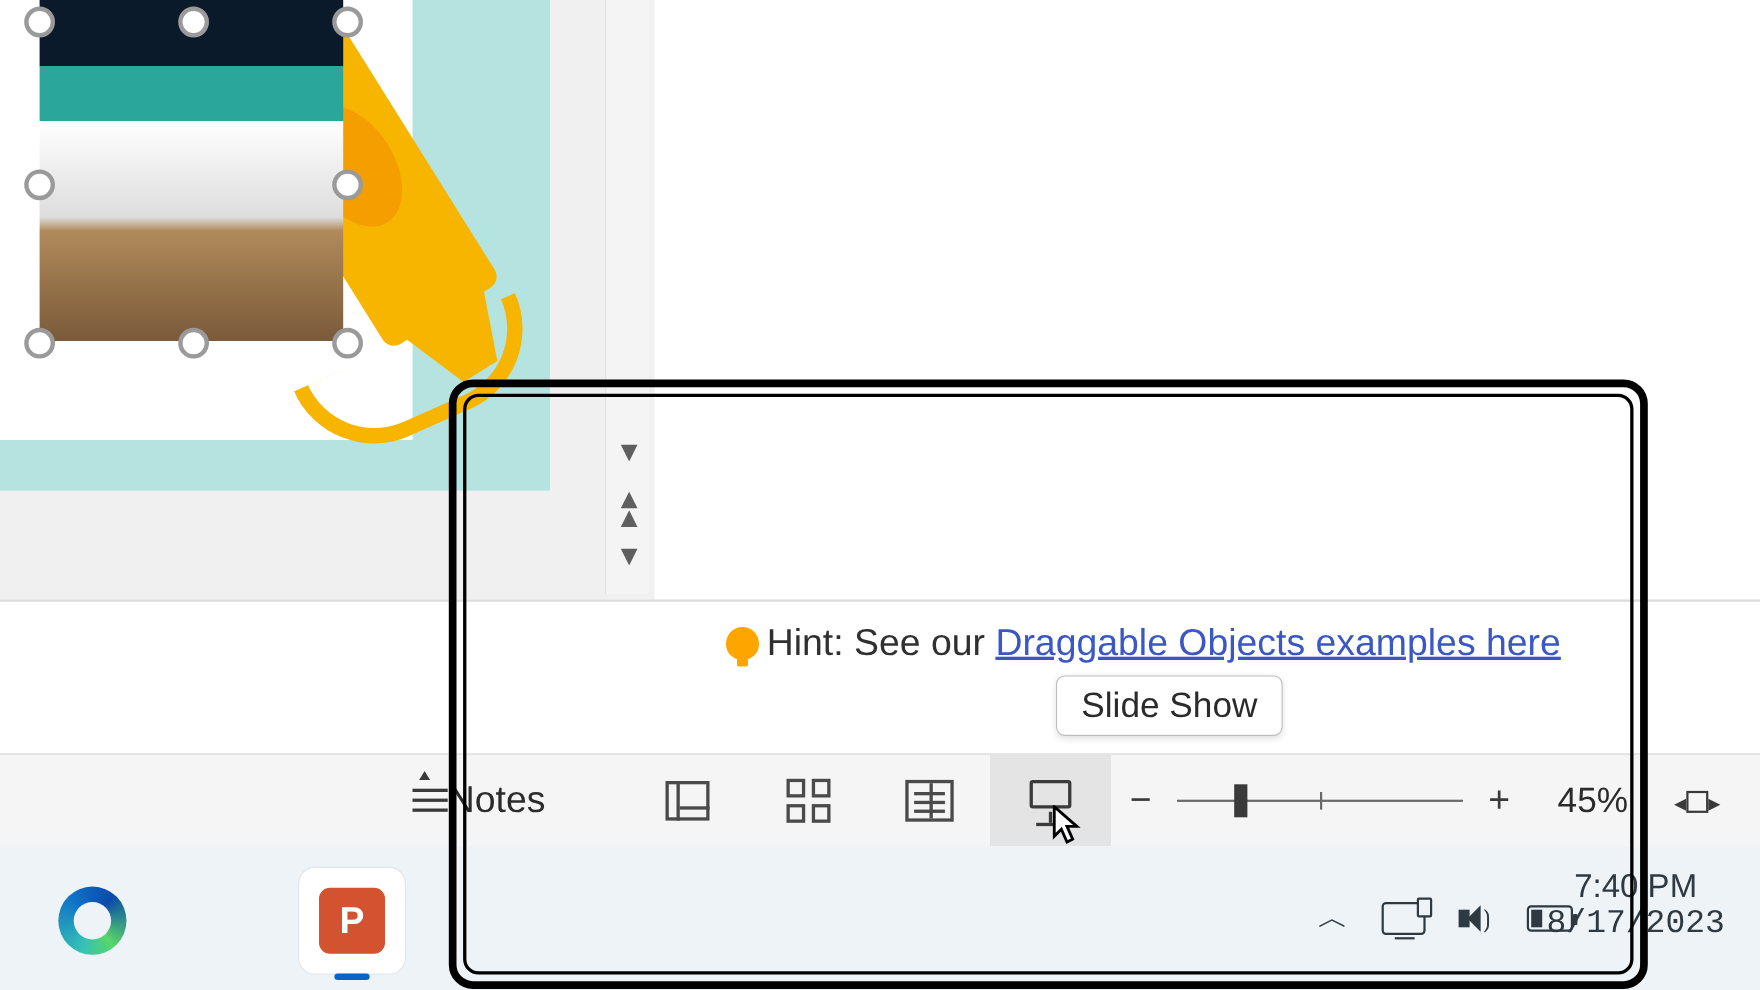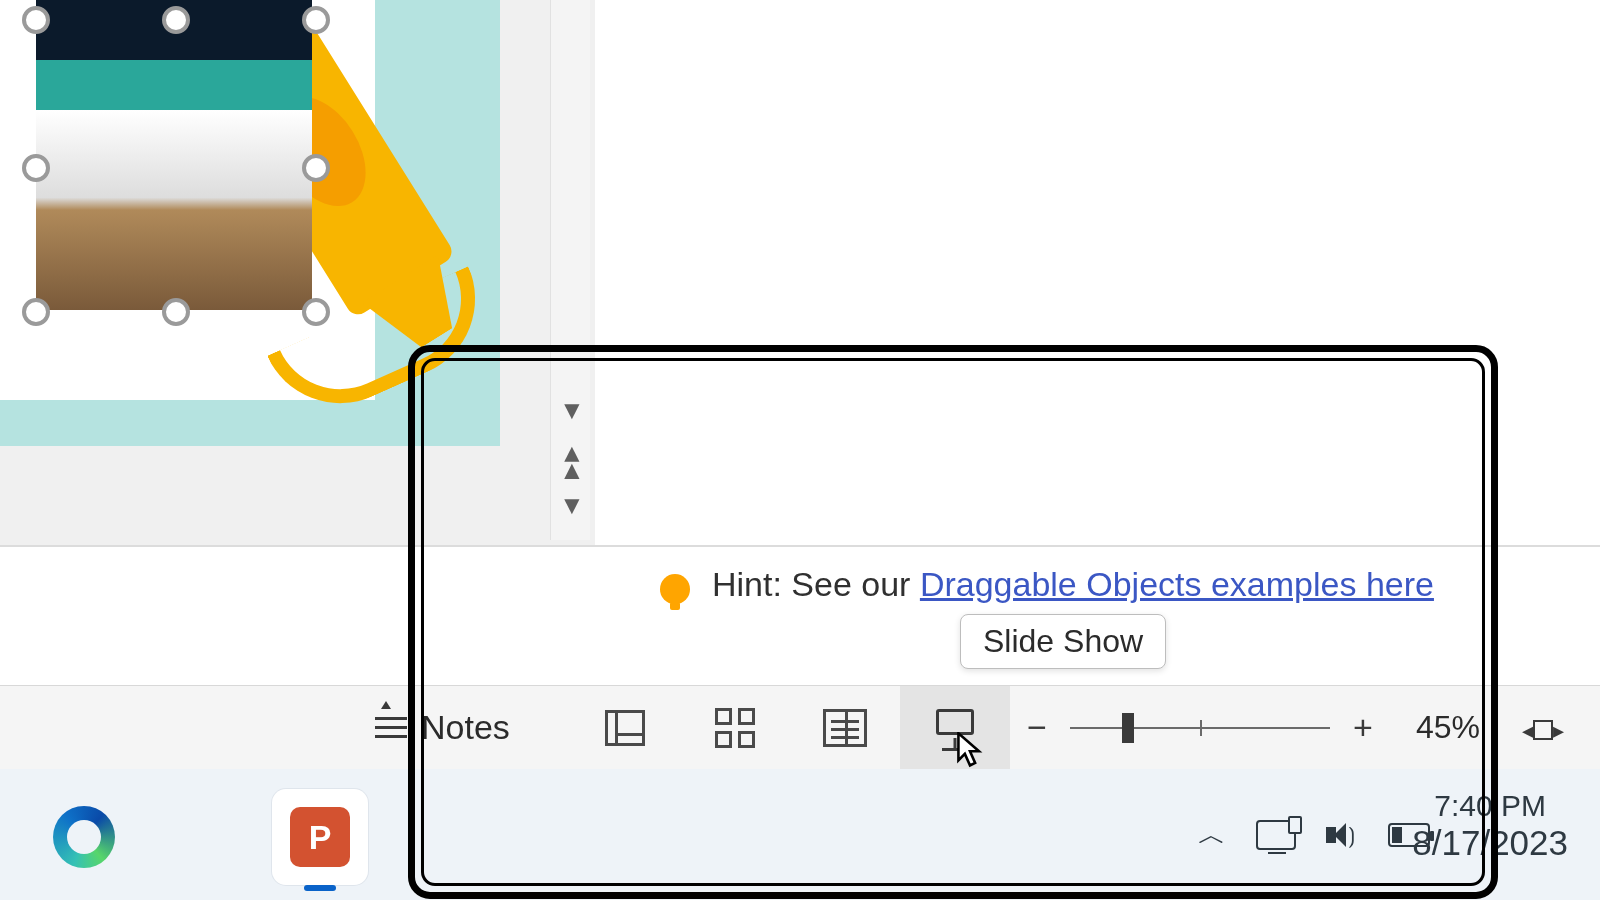--- a/index.html
+++ b/index.html
@@ -71,42 +71,42 @@
   .scroll-arrow.su{ top:440px; transform:scaleY(-1);}
   .scroll-arrow.su2{ top:455px; }
   .scroll-arrow.sd{ top:490px;}
 
   .notes-strip {
     position:absolute; left:0; right:0; top:545px; height:140px;
     background:#fff; border-top:2px solid #dcdcdc;
   }
   .hint-row {
     position:absolute; left:660px; top:18px; font-size:34px; color:#303030;
-    display:flex; align-items:flex-end; gap:22px;
+    display:flex; align-items:center; gap:7px;
   }
   .bulb {
     width:30px; height:30px; background:#ffa500; border-radius:50% 50% 48% 48%;
     position:relative;
   }
   .bulb::after{content:"";position:absolute;left:10px;top:28px;width:10px;height:8px;background:#ffa500;border-radius:2px;}
   .hint-row a { color:#3b57c4; text-decoration:underline; }
 
   .tooltip {
     position:absolute; left:960px; top:614px;
     background:#fff; border:1px solid #bdbdbd; border-radius:8px;
     padding:8px 22px; font-size:32px; color:#2b2b2b;
     box-shadow:0 2px 6px rgba(0,0,0,.12);
   }
 
   .statusbar {
     position:absolute; left:0; right:0; top:685px; height:84px;
     background:#f5f5f5; border-top:1px solid #d8d8d8;
     display:flex; align-items:center;
   }
-  .status-left { position:absolute; left:375px; display:flex; align-items:center; gap:14px; font-size:34px; color:#2b2b2b;}
+  .status-left { position:absolute; left:375px; display:flex; align-items:center; font-size:34px; color:#2b2b2b;}
   .hamburger { display:inline-block; width:32px; position:relative;}
   .hamburger span{display:block;height:3px;background:#3a3a3a;margin:6px 0;}
   .hamburger::before{content:"";position:absolute;top:-10px;left:6px;width:0;height:0;border-left:5px solid transparent;border-right:5px solid transparent;border-bottom:8px solid #3a3a3a;}
 
   .view-btn {
     width:110px; height:84px; display:flex; align-items:center; justify-content:center;
     position:absolute;
   }
   .view-btn.active{ background:#e4e4e4; }
   .vb-normal{left:570px;} .vb-sorter{left:680px;} .vb-reading{left:790px;}
@@ -154,21 +154,21 @@
   .mon::before{content:"";position:absolute;left:10px;top:30px;width:18px;height:2px;background:#2e3942;}
   .spk{width:32px;height:32px;display:inline-block;position:relative;}
   .spk::before{content:"";position:absolute;left:0;top:8px;width:10px;height:16px;background:#2e3942;}
   .spk::after{content:"";position:absolute;left:8px;top:4px;width:0;height:0;border-top:12px solid transparent;border-bottom:12px solid transparent;border-right:12px solid #2e3942;}
   .spk .waves{position:absolute;left:22px;top:4px;font-size:22px;}
   .bat{width:42px;height:24px;border:2px solid #2e3942;border-radius:4px;position:relative;display:inline-block;}
   .bat::after{content:"";position:absolute;right:-6px;top:6px;width:4px;height:10px;background:#2e3942;border-radius:1px;}
   .bat::before{content:"";position:absolute;left:2px;top:2px;width:10px;height:16px;background:#2e3942;}
 
   .clock{position:absolute; right:32px; top:20px; text-align:center; color:#2e3942;}
-  .clock .t{font-size:30px;} .clock .d{font-size:35px;}
+  .clock .t{font-size:30px;} .clock .d{font-size:30px;font-family:Liberation Mono, monospace;}
 
   .callout-frame{
     position:absolute; left:408px; top:345px; width:1090px; height:554px;
     border:7px solid #000; border-radius:22px; pointer-events:none;
     background:transparent;
   }
   .callout-frame::after{
     content:""; position:absolute; inset:6px; border:3px solid #000; border-radius:14px;
   }
 

